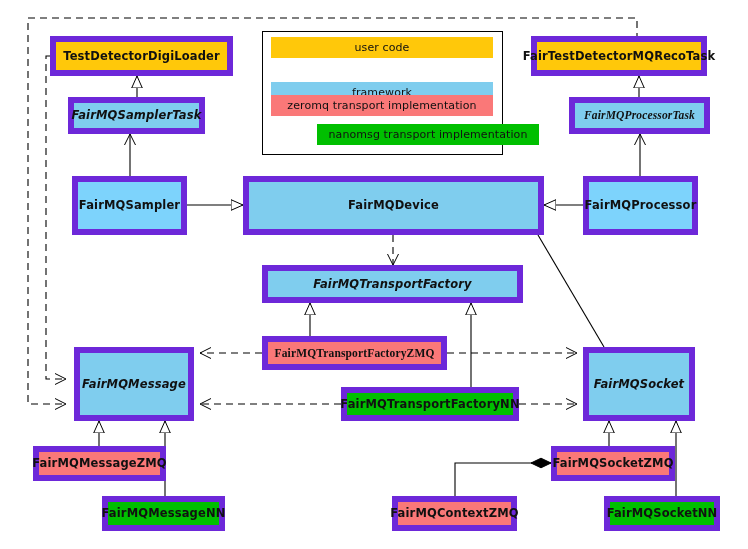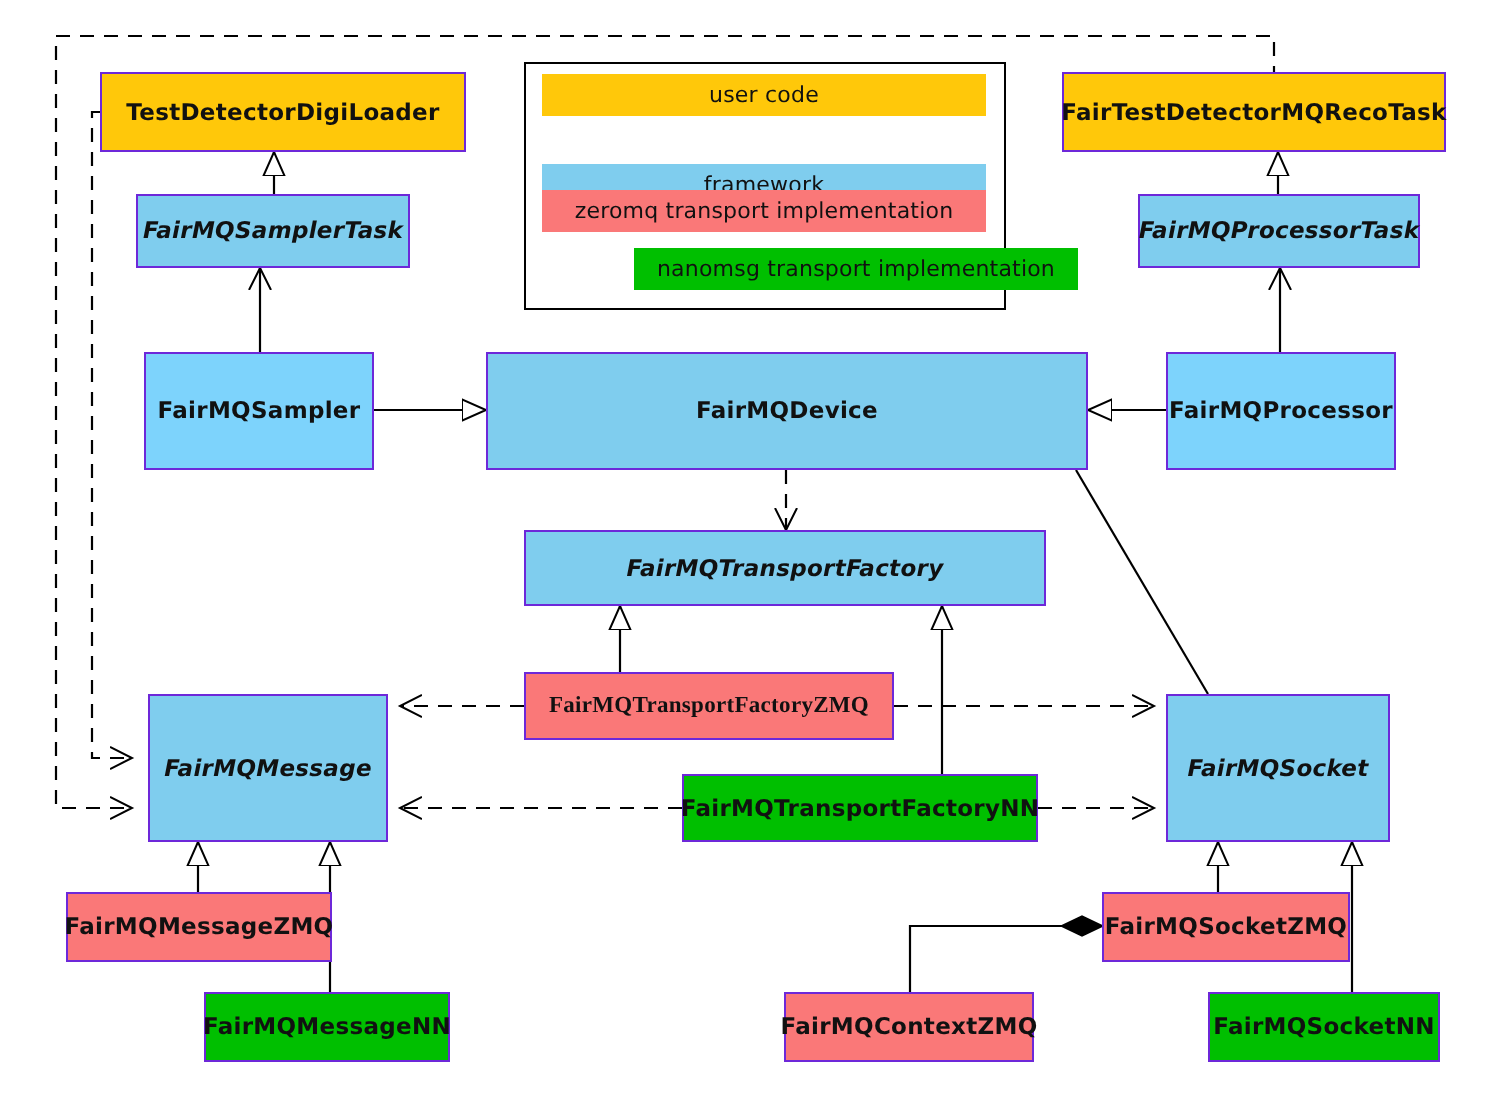--- a/index.html
+++ b/index.html
@@ -21,21 +21,21 @@
     position: absolute;
     left: 0;
     top: 0;
     width: 748px;
     height: 549px;
     pointer-events: none;
   }
   .node {
     position: absolute;
     box-sizing: border-box;
-    border: 1px solid #6d28d9;
+    border: 6px solid #6d28d9;
     display: flex;
     align-items: center;
     justify-content: center;
     text-align: center;
     font-size: 11.5px;
     font-weight: bold;
     color: #111111;
     letter-spacing: 0.15px;
     line-height: 1.1;
     padding: 1px 3px;
@@ -137,25 +137,25 @@
   </div>
   <div class="legend-item" style="left:271px; top:95px; width:222px; height:21px; background:#FA7878;">
     <span>zeromq transport implementation</span>
   </div>
   <div class="legend-item" style="left:271px; top:124px; width:222px; height:21px; background:#00BF00;margin-left:46px;">
     <span>nanomsg transport implementation</span>
   </div>
 
   <div class="node" style="left:50px; top:36px; width:183px; height:40px; background:#FFC80A;">TestDetectorDigiLoader</div>
 
-  <div class="node" style="left:531px; top:36px; width:192px; height:40px; background:#FFC80A;">FairTestDetectorMQRecoTask</div>
+  <div class="node" style="left:531px; top:36px; width:176px; height:40px; background:#FFC80A;">FairTestDetectorMQRecoTask</div>
 
   <div class="node abstract" style="left:68px; top:97px; width:137px; height:37px; background:#7FCDEE;">FairMQSamplerTask</div>
 
-  <div class="node abstract" style="left:569px; top:97px; width:141px; height:37px; background:#7FCDEE;">FairMQProcessorTask</div>
+  <div class="node abstract" style="left:569px; top:97px; width:141px; height:37px; background:#7FCDEE;font-family:Liberation Serif, serif;">FairMQProcessorTask</div>
 
   <div class="node" style="left:72px; top:176px; width:115px; height:59px; background:#7dd3fc;">FairMQSampler</div>
 
   <div class="node" style="left:243px; top:176px; width:301px; height:59px; background:#7FCDEE;">FairMQDevice</div>
 
   <div class="node" style="left:583px; top:176px; width:115px; height:59px; background:#7dd3fc;">FairMQProcessor</div>
 
   <div class="node abstract" style="left:262px; top:265px; width:261px; height:38px; background:#7FCDEE;">FairMQTransportFactory</div>
 
   <div class="node" style="left:262px; top:336px; width:185px; height:34px; background:#FA7878;font-family:Liberation Serif, serif;">FairMQTransportFactoryZMQ</div>

